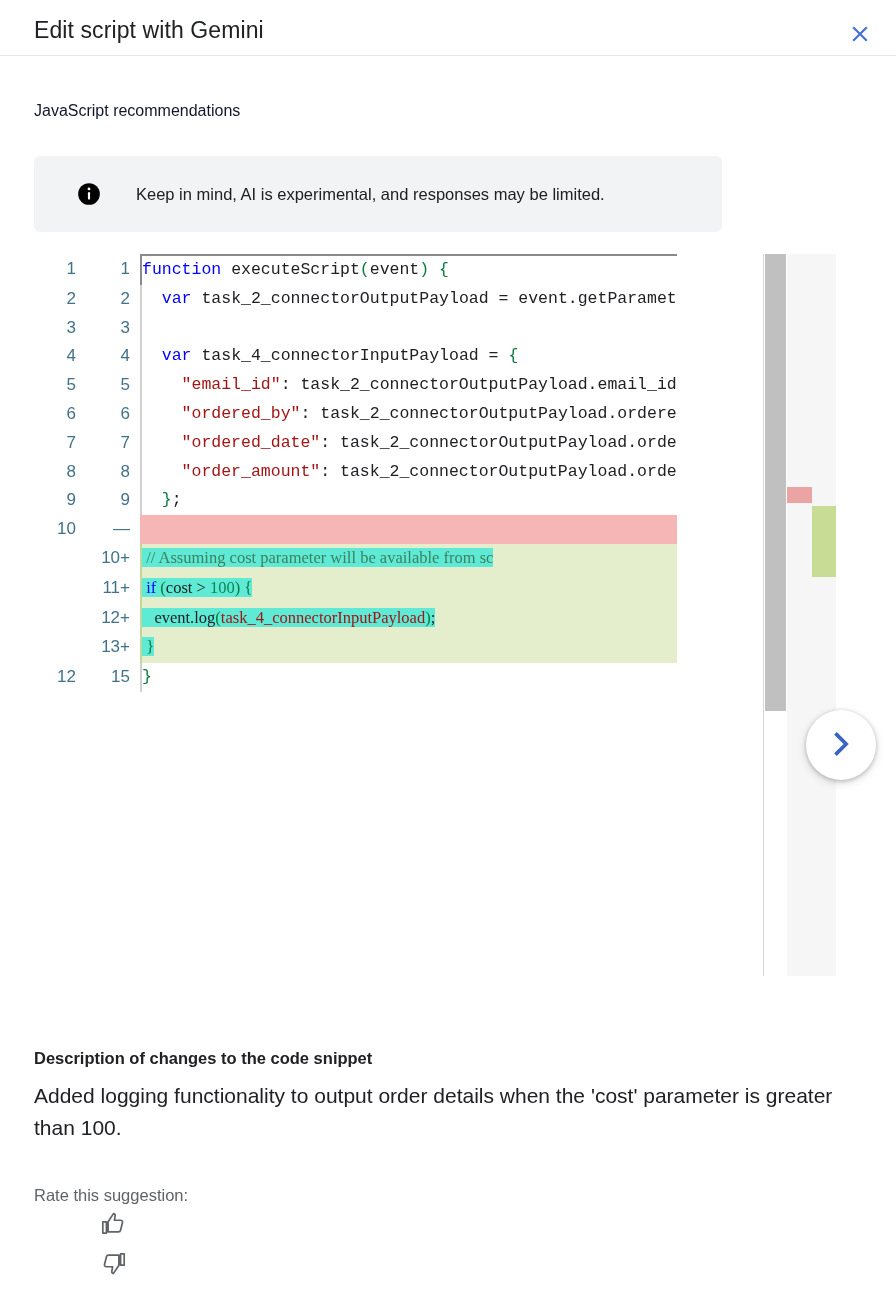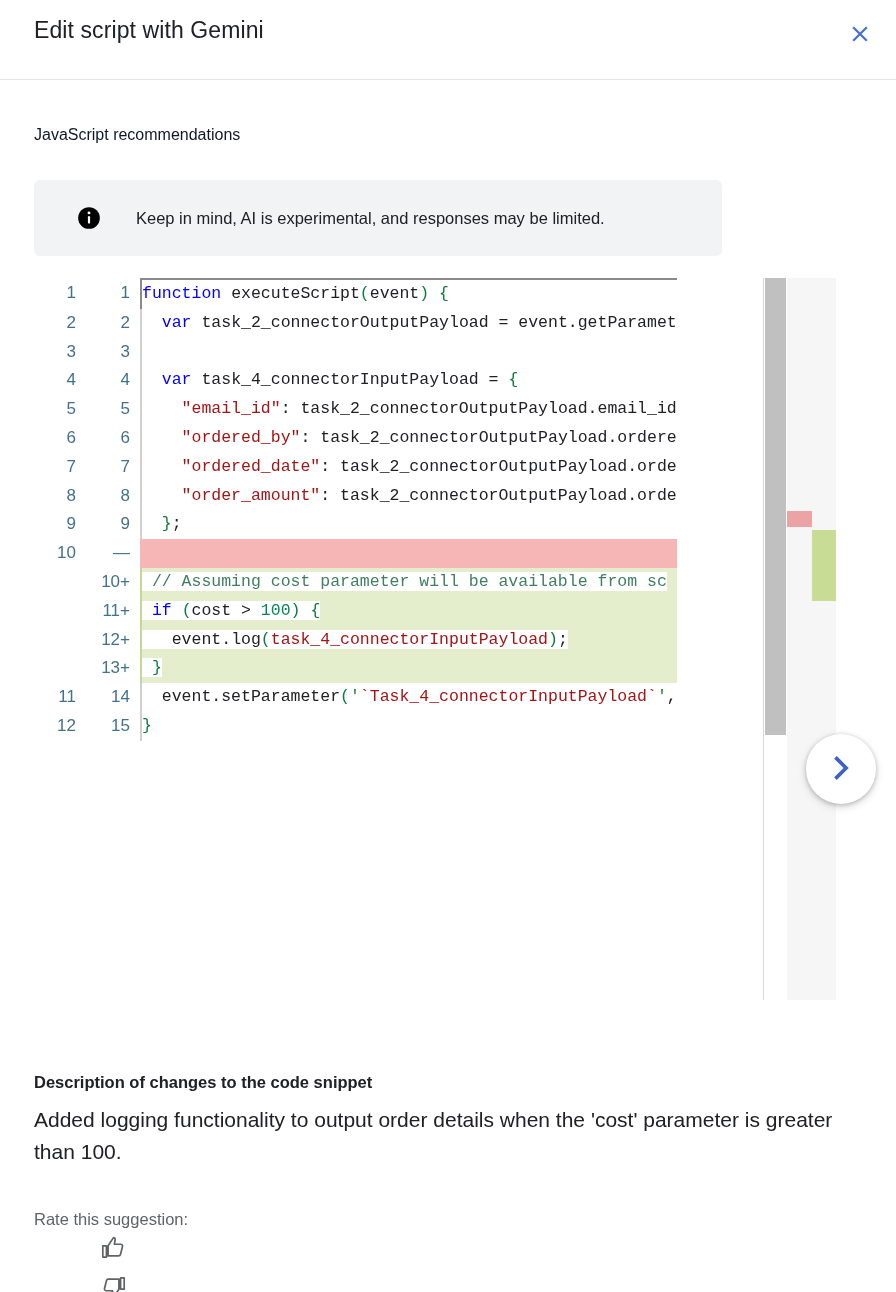--- a/index.html
+++ b/index.html
@@ -12,21 +12,21 @@
     background: #ffffff;
     font-family: "Liberation Sans", sans-serif;
     color: #202124;
     overflow: hidden;
     position: relative;
   }
 
   
   #dialog-header {
     position: relative;
-    height: 80px;
+    height: 56px;
     border-bottom: 1px solid #e4e6e8;
     box-sizing: border-box;
   }
   #dialog-title {
     position: absolute;
     left: 34px;
     top: 17px;
     font-size: 23px;
     font-weight: 400;
     color: #202124;
@@ -142,21 +142,21 @@
     margin-left: 11px;
   }
   tr.row-del td.codecell { background: #f7b6b6; border-left-color: #f7b6b6; }
   tr.row-del td.gnum { }
   tr.row-add td.codecell { background: #e4eecd; border-left-color: #c3d69b; }
   tr.row-first td.codecell {
     border-top: 2px solid #8a8a8a;
     border-left: 2px solid #8a8a8a;
     border-right: 0;
   }
-  .hl-add { background: #ffffff; }
+  .hl-add { background: #5eead4; font-family: Liberation Serif, serif; }
 
   
   .tok-kw   { color: #0000ff; }
   .tok-str  { color: #a31515; }
   .tok-com  { color: #3f7f5f; }
   .tok-num  { color: #098658; }
   .tok-grn  { color: #2e7d32; }
   .tok-brc  { color: #0b7a3e; }
   .tok-plain{ color: #202124; }
 
@@ -367,25 +367,20 @@
             <td class="gnum"></td>
             <td class="gnum second">12+</td>
             <td class="codecell"><span class="hl-add">   <span class="tok-plain">event.log</span><span class="tok-brc">(</span><span class="tok-str">task_4_connectorInputPayload</span><span class="tok-brc">)</span><span class="tok-plain">;</span></span></td>
           </tr>
           <tr class="row-add">
             <td class="gnum"></td>
             <td class="gnum second">13+</td>
             <td class="codecell"><span class="hl-add"> <span class="tok-brc">}</span></span></td>
           </tr>
           <tr>
-            <td class="gnum">11</td>
-            <td class="gnum second">14</td>
-            <td class="codecell">  <span class="tok-plain">event.setParameter</span><span class="tok-brc">(</span><span class="tok-grn">'</span><span class="tok-str">`Task_4_connectorInputPayload`</span><span class="tok-grn">'</span><span class="tok-plain">,</span></td>
-          </tr>
-          <tr>
             <td class="gnum">12</td>
             <td class="gnum second">15</td>
             <td class="codecell"><span class="tok-brc">}</span></td>
           </tr>
         </tbody>
       </table>
     </div>
 
     <div id="code-vscroll-track"></div>
     <div id="code-vscroll-thumb"></div>

